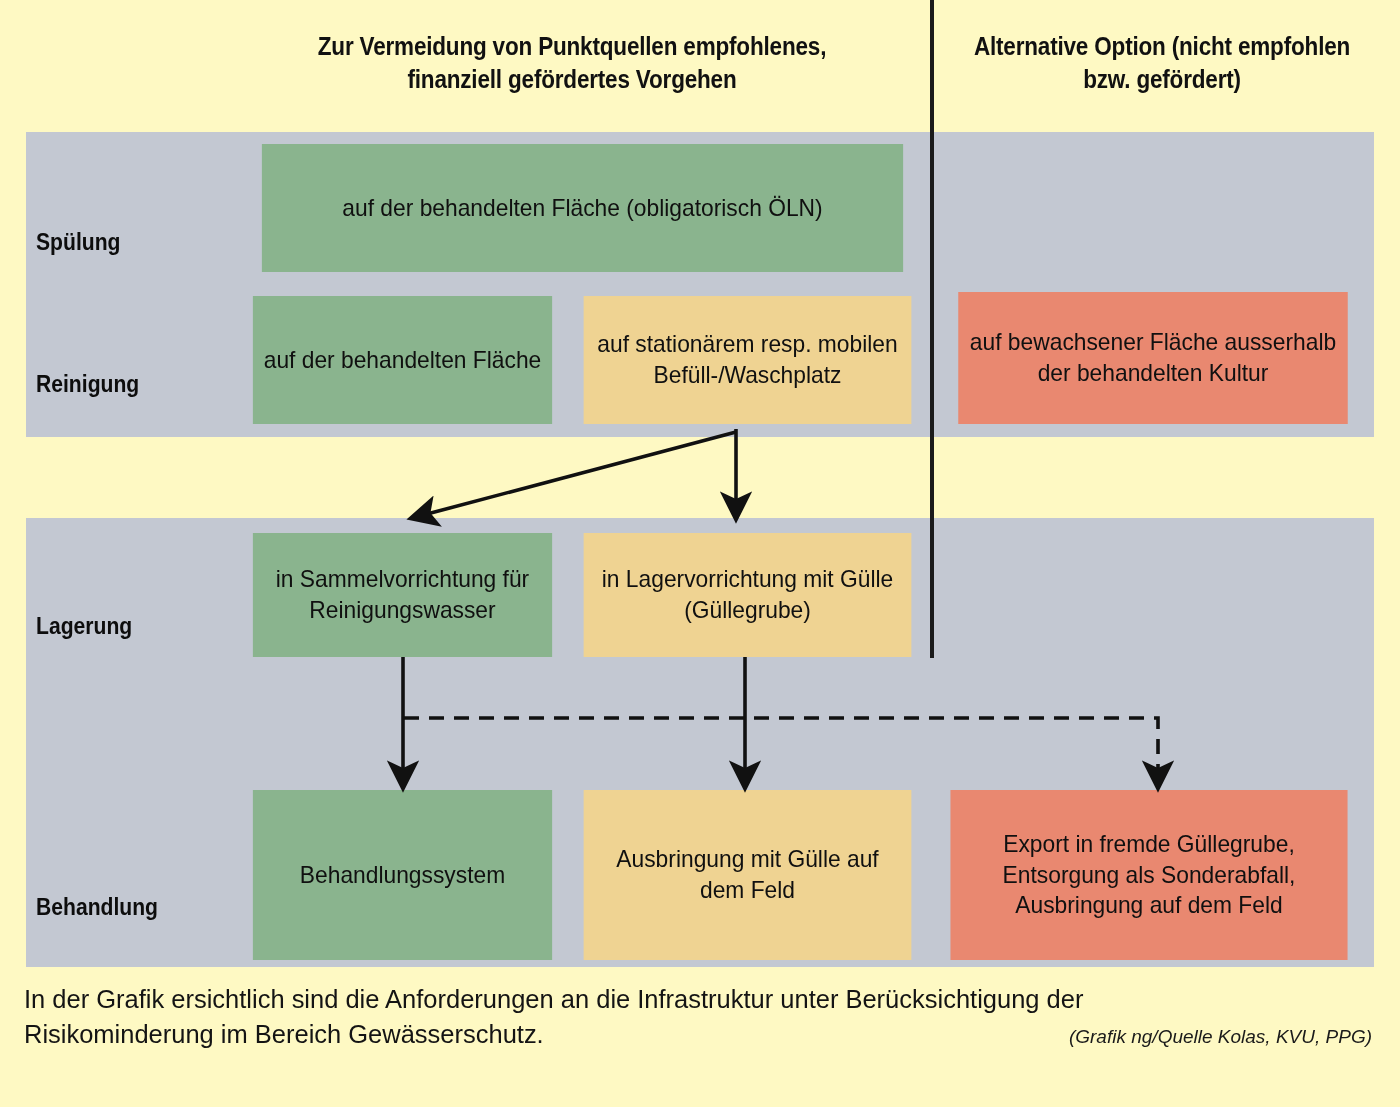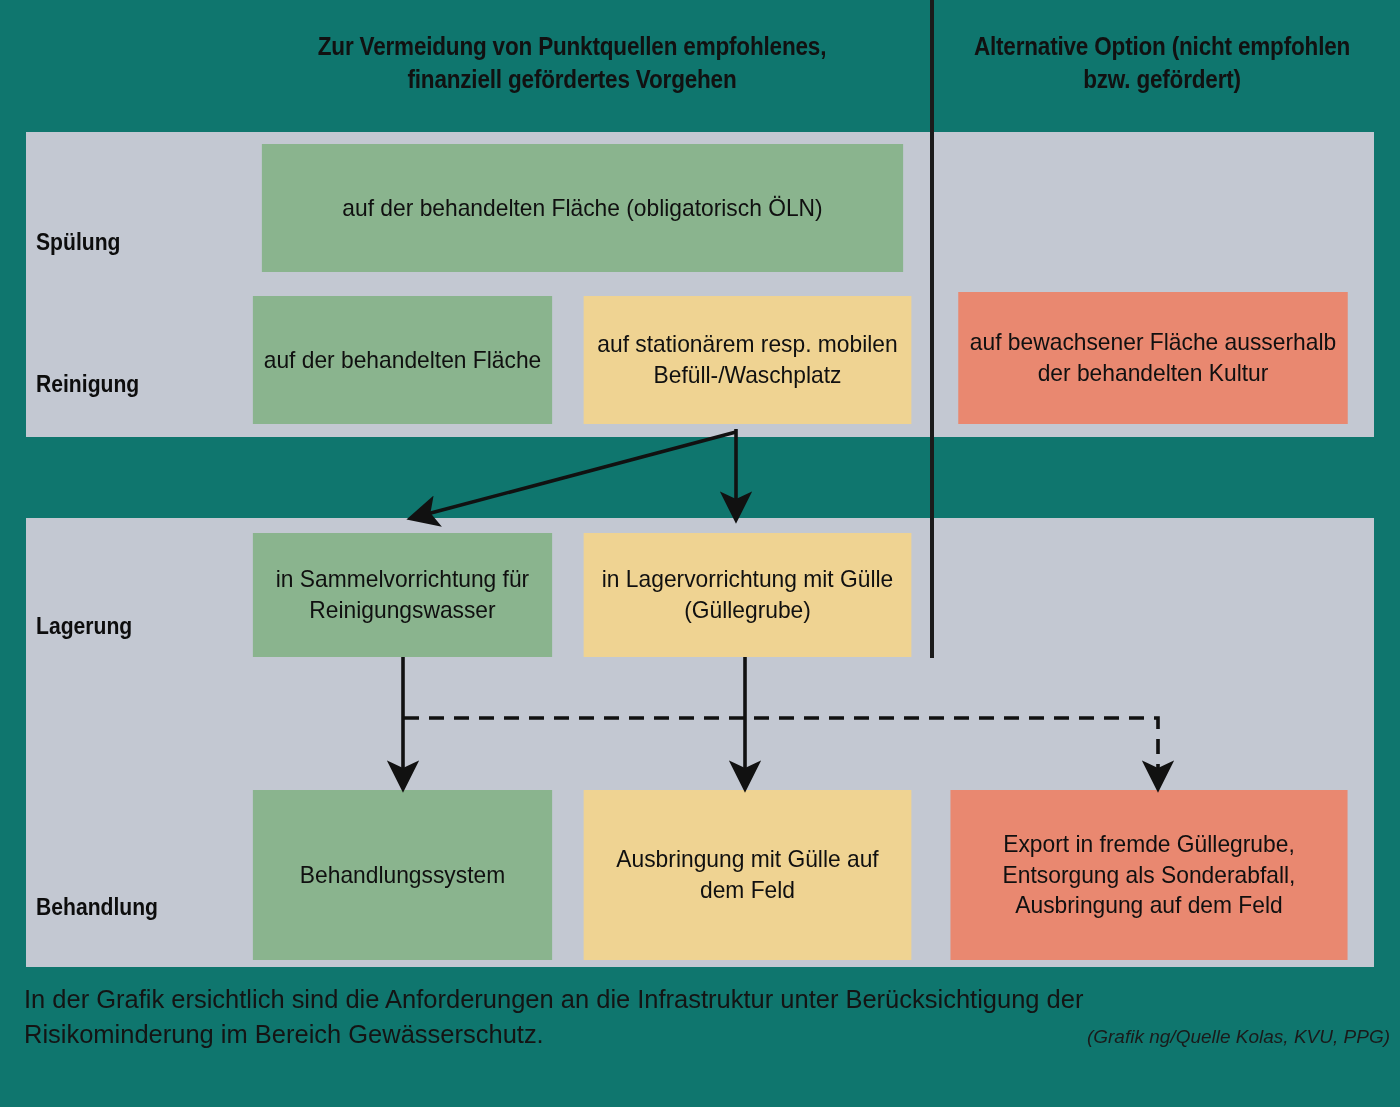--- a/index.html
+++ b/index.html
@@ -1,17 +1,17 @@
 <!DOCTYPE html>
 <html><head>
 <meta charset="utf-8">
 <style>
   html,body{margin:0;padding:0;background:#ffffff;}
   body{width:1400px;height:1107px;position:relative;font-family:"Liberation Sans",sans-serif;-webkit-font-smoothing:antialiased;}
-  #stage{position:relative;width:1400px;height:1107px;overflow:hidden;background:#0f766e;}
+  #stage{position:relative;width:1400px;height:1107px;overflow:hidden;background:#fef9c3;}
 
   .col-header{
     position:absolute;text-align:center;font-weight:bold;color:#111;
     font-family:"Liberation Sans",sans-serif;
     font-size:25px;line-height:1.32;letter-spacing:-0.2px;
     transform:scaleX(0.9);transform-origin:center center;
   }
   #hdr-recommended{left:252px;top:30px;width:640px;}
   #hdr-alternative{left:952px;top:30px;width:420px;}
 
@@ -56,21 +56,21 @@
 
   #arrows{position:absolute;left:0;top:0;width:1400px;height:1107px;pointer-events:none;}
 
   .caption{
     position:absolute;left:24px;top:982px;width:1270px;
     font-size:26px;line-height:1.36;color:#141414;
     font-family:"Liberation Sans",sans-serif;
     transform:scaleX(0.98);transform-origin:left top;
   }
   .credit{
-    position:absolute;right:10px;top:1026px;
+    position:absolute;right:28px;top:1026px;
     font-size:19px;font-style:italic;color:#1a1a1a;
     font-family:"Liberation Sans",sans-serif;
     white-space:nowrap;
   }
 </style>
 </head>
 <body>
 
 <div id="stage">
 

